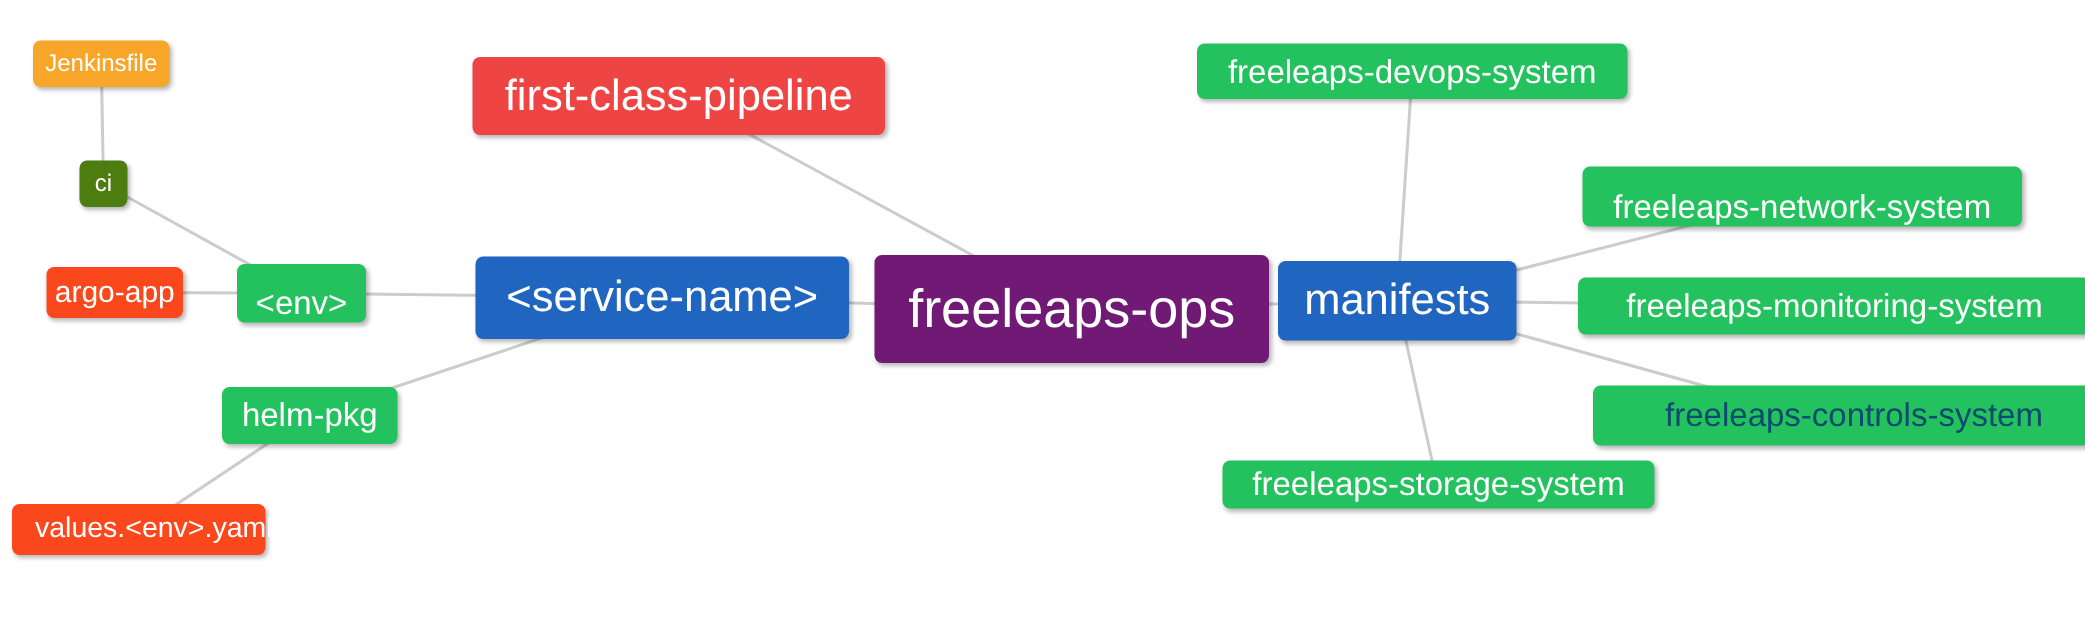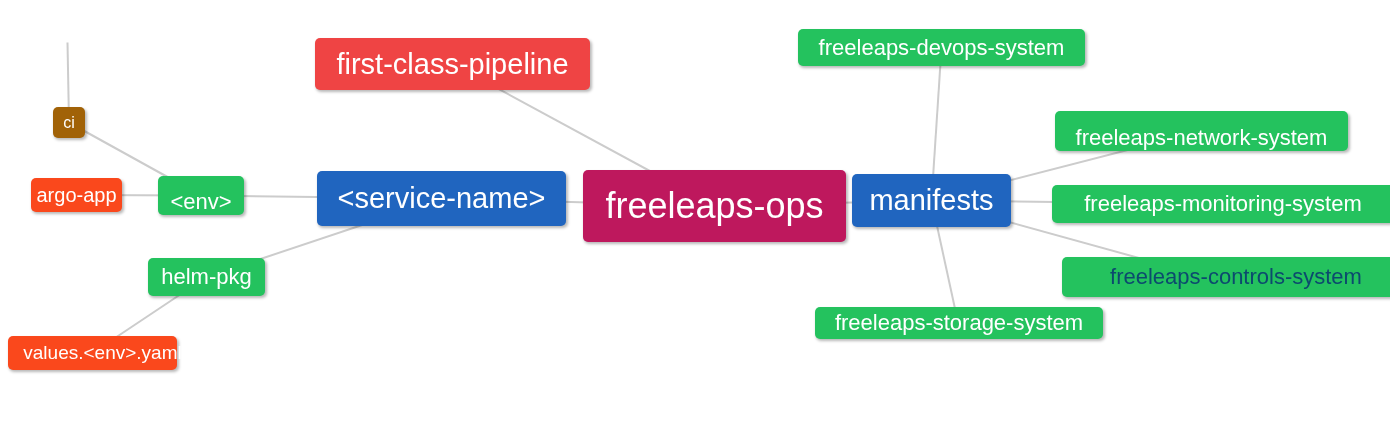--- a/index.html
+++ b/index.html
@@ -49,36 +49,39 @@
       <line x1="92.5" y1="353" x2="206.5" y2="277" stroke="#cccccc" stroke-width="2"></line>
       <line x1="441.5" y1="198.5" x2="714.5" y2="206" stroke="#cccccc" stroke-width="2"></line>
       <line x1="452.5" y1="64" x2="714.5" y2="206" stroke="#cccccc" stroke-width="2"></line>
       <line x1="714.5" y1="206" x2="931.5" y2="200.5" stroke="#cccccc" stroke-width="2"></line>
       <line x1="931.5" y1="200.5" x2="941.5" y2="47.5" stroke="#cccccc" stroke-width="2"></line>
       <line x1="931.5" y1="200.5" x2="1201.5" y2="131" stroke="#cccccc" stroke-width="2"></line>
       <line x1="931.5" y1="200.5" x2="1212.5" y2="204" stroke="#cccccc" stroke-width="2"></line>
       <line x1="931.5" y1="200.5" x2="1207.5" y2="277" stroke="#cccccc" stroke-width="2"></line>
       <line x1="931.5" y1="200.5" x2="959" y2="327" stroke="#cccccc" stroke-width="2"></line>
     </svg>
-    <div class="node" style="left: 53px; top: 107px; width: 32px; height: 31px; font-size: 16px; background: #a16207; color: rgb(255, 255, 255); justify-content: center;">
+<div class="node" style="left: 22px; top: 27px; width: 91px; height: 31px; font-size: 16px; background: rgb(247, 166, 42); color: rgb(255, 255, 255);">
+      <span>Jenkinsfile</span>
+    </div>
+    <div class="node" style="left: 53px; top: 107px; width: 32px; height: 31px; font-size: 16px; background: #4d7c0f; color: rgb(255, 255, 255); justify-content: center;">
       <span>ci</span>
     </div>
     <div class="node" style="left: 31px; top: 178px; width: 91px; height: 34px; font-size: 20px; background: rgb(250, 72, 28); color: rgb(255, 255, 255);">
       <span>argo-app</span>
     </div>
     <div class="node" style="left: 158px; top: 176px; width: 86px; height: 39px; font-size: 22px; background: rgb(36, 194, 94); color: rgb(255, 255, 255); align-items: flex-end;">
       <span>&lt;env&gt;</span>
     </div>
     <div class="node" style="left: 315px; top: 38px; width: 275px; height: 52px; font-size: 29px; background: #ef4444; color: rgb(255, 255, 255);">
       <span>first-class-pipeline</span>
     </div>
     <div class="node" style="left: 317px; top: 171px; width: 249px; height: 55px; font-size: 29px; background: rgb(32, 101, 191); color: rgb(255, 255, 255);">
       <span>&lt;service-name&gt;</span>
     </div>
-    <div class="node" style="left: 583px; top: 170px; width: 263px; height: 72px; font-size: 36px; background: #be185d; color: rgb(255, 255, 255);">
+    <div class="node" style="left: 583px; top: 170px; width: 263px; height: 72px; font-size: 36px; background: #701a75; color: rgb(255, 255, 255);">
       <span>freeleaps-ops</span>
     </div>
     <div class="node" style="left: 852px; top: 174px; width: 159px; height: 53px; font-size: 29px; background: rgb(32, 101, 191); color: rgb(255, 255, 255);">
       <span>manifests</span>
     </div>
     <div class="node" style="left: 798px; top: 29px; width: 287px; height: 37px; font-size: 22px; background: rgb(36, 194, 94); color: rgb(255, 255, 255);">
       <span>freeleaps-devops-system</span>
     </div>
     <div class="node" style="left: 1055px; top: 111px; width: 293px; height: 40px; font-size: 22px; background: rgb(36, 194, 94); color: rgb(255, 255, 255); align-items: flex-end;">
       <span>freeleaps-network-system</span>

